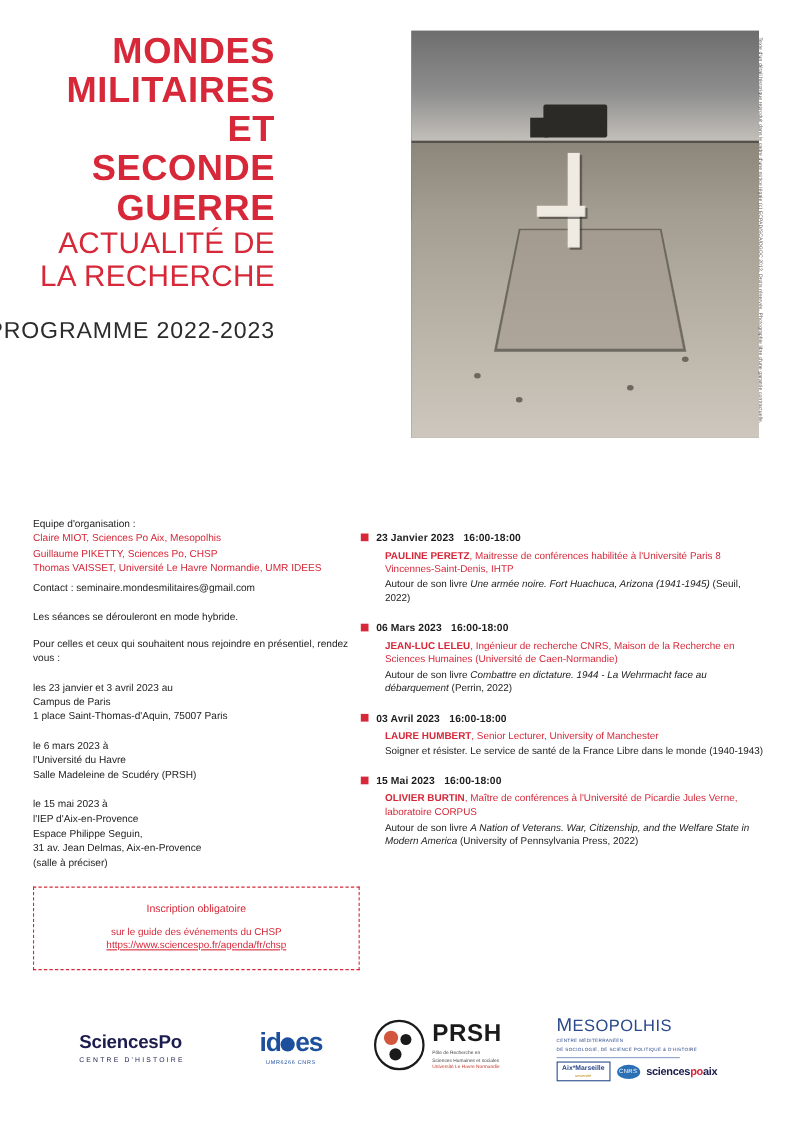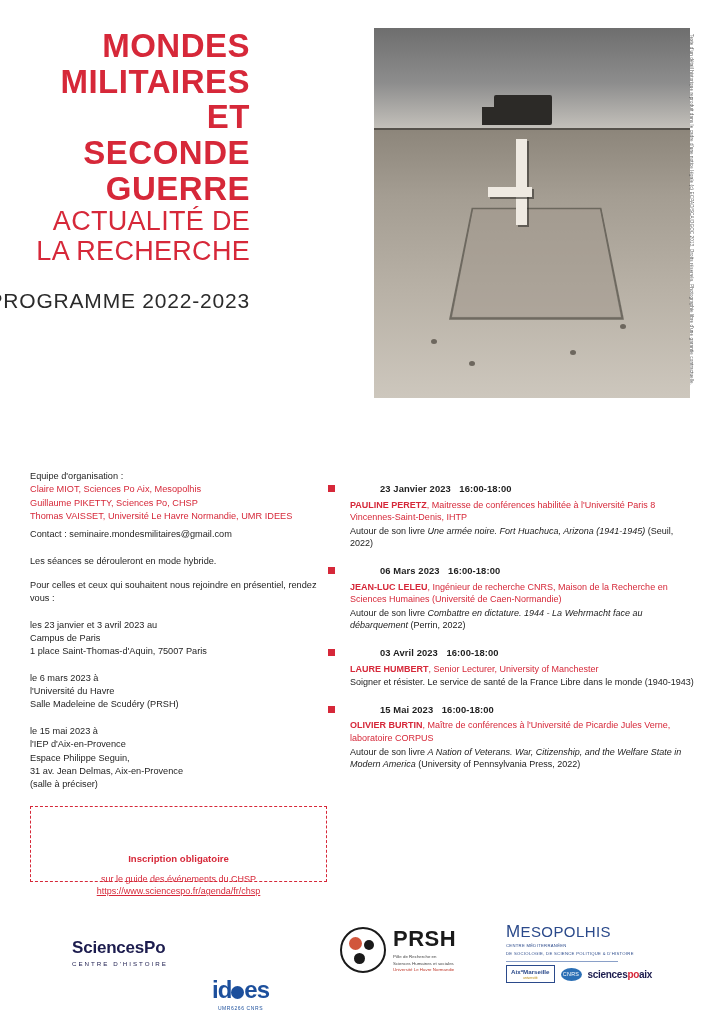--- a/index.html
+++ b/index.html
@@ -178,45 +178,43 @@
     position: absolute;
     left: 0; top: 3px;
     width: 7px; height: 7px;
     background: #d62839;
   }
   .session-date {
     font-weight: bold;
     color: #1e1e1e;
     font-size: 9.4px;
     letter-spacing: 0.1px;
-    margin-left: 38px;
   }
   .session-body { margin-left: 8px; margin-top: 3px; }
   .speaker { font-weight: bold; color: #d62839; }
   .affil { color: #d62839; }
   .desc { color: #1c1c1c; margin-top: 1px; }
   .ital { font-style: italic; }
 
   
   .inscription {
     position: absolute;
     left: 30px;
     top: 806px;
     width: 297px;
     height: 76px;
     border: 1px dashed #d62839;
     text-align: center;
     box-sizing: border-box;
     padding-top: 14px;
   }
   .inscription-title {
-    font-weight: bold;
+    font-weight: normal;
     color: #d62839;
     font-size: 9.6px;
-    margin-top: 32px;
   }
   .inscription-sub {
     margin-top: 10px;
     color: #d62839;
     font-size: 9px;
   }
   .inscription-link {
     color: #d62839;
     font-size: 9px;
     text-decoration: underline;
@@ -231,21 +229,21 @@
     bottom: 34px;
     width: 696px;
     height: 70px;
   }
   .logo { position: absolute; }
 
   .logo-sciencespo { left: 72px; top: 18px; }
   .sp-main { font-size: 17px; font-weight: bold; color: #1c1c4e; letter-spacing: -0.2px; }
   .sp-sub { font-size: 6.2px; color: #1c1c4e; letter-spacing: 2px; text-align: center; margin-top: 2px; }
 
-  .logo-idees { left: 212px; top: 14px; text-align: center; margin-top: 42px; }
+  .logo-idees { left: 236px; top: 14px; text-align: center; }
   .idees-main { font-size: 24px; font-weight: bold; color: #1c4f9c; letter-spacing: -1px; }
   .idees-dot {
     display: inline-block; width: 13px; height: 13px;
     border-radius: 50%; background: #1c4f9c; position: relative; top: 1px;
   }
   .idees-sub { font-size: 5px; color: #1c4f9c; letter-spacing: 0.6px; margin-top: 1px; }
 
   .logo-prsh { left: 340px; top: 6px; }
   .prsh-row { display: flex; align-items: center; }
   .prsh-mark { width: 46px; height: 46px; position: relative; }

